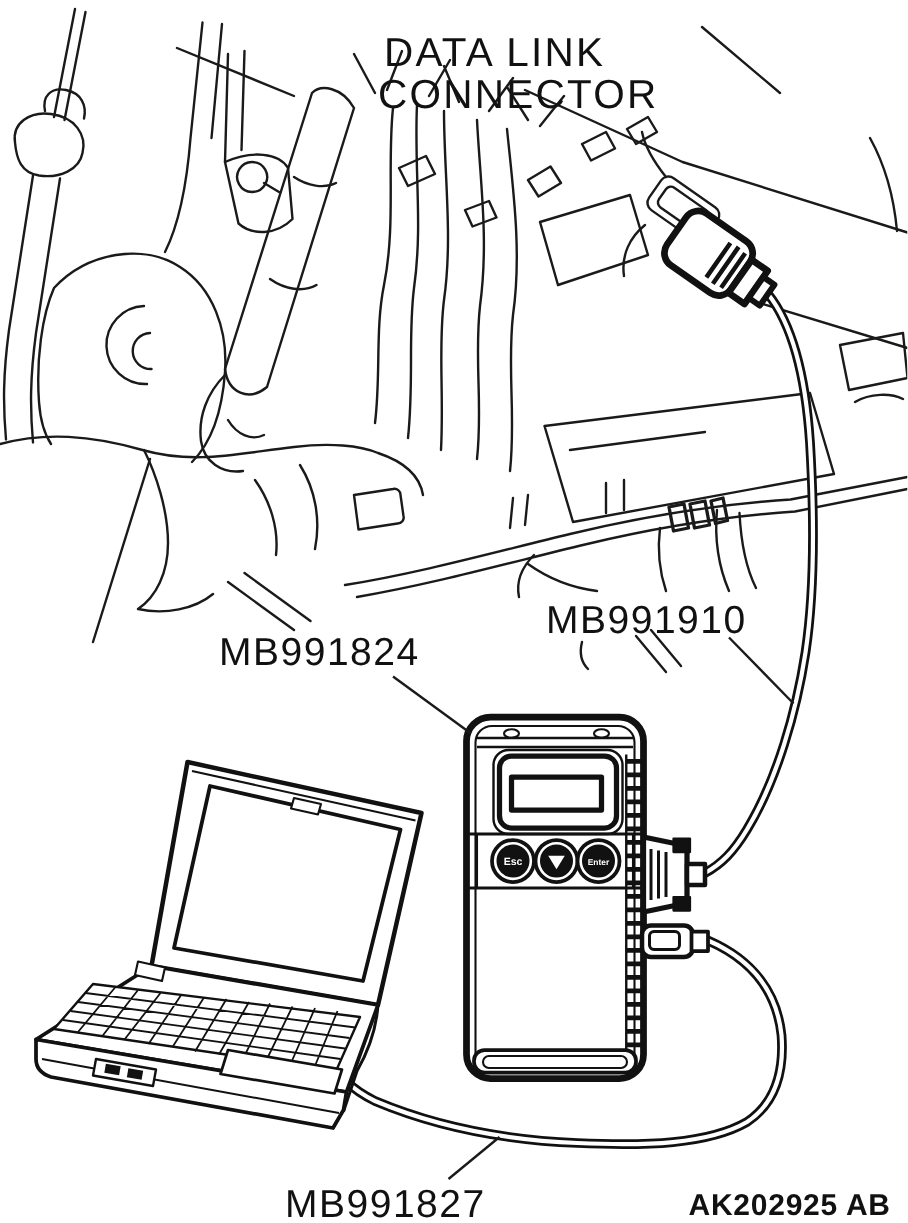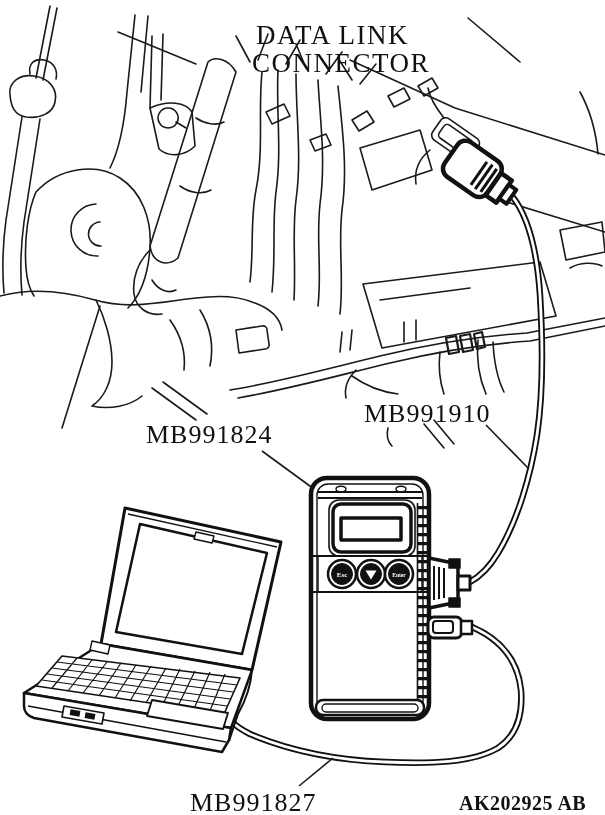--- a/index.html
+++ b/index.html
@@ -1,17 +1,17 @@
 <!DOCTYPE html>
 <html><head>
 <meta charset="utf-8">
 <style>
   html,body{margin:0;padding:0;background:#fff;}
   .canvas{position:relative;width:605px;height:815px;background:#fff;overflow:hidden;
-          font-family:Liberation Serif, serif;}
+          font-family:Liberation Sans, sans-serif;}
   svg{display:block;}
   text{fill:#111;}
   .fig-label{font-size:26px;letter-spacing:1px;}
   .fig-title{font-size:27px;letter-spacing:1.5px;}
   .fig-code{font-size:20px;font-weight:bold;letter-spacing:0.5px;}
   .btn-label{font-size:7px;font-weight:bold;fill:#fff;}
 </style>
 </head>
 <body>
 

